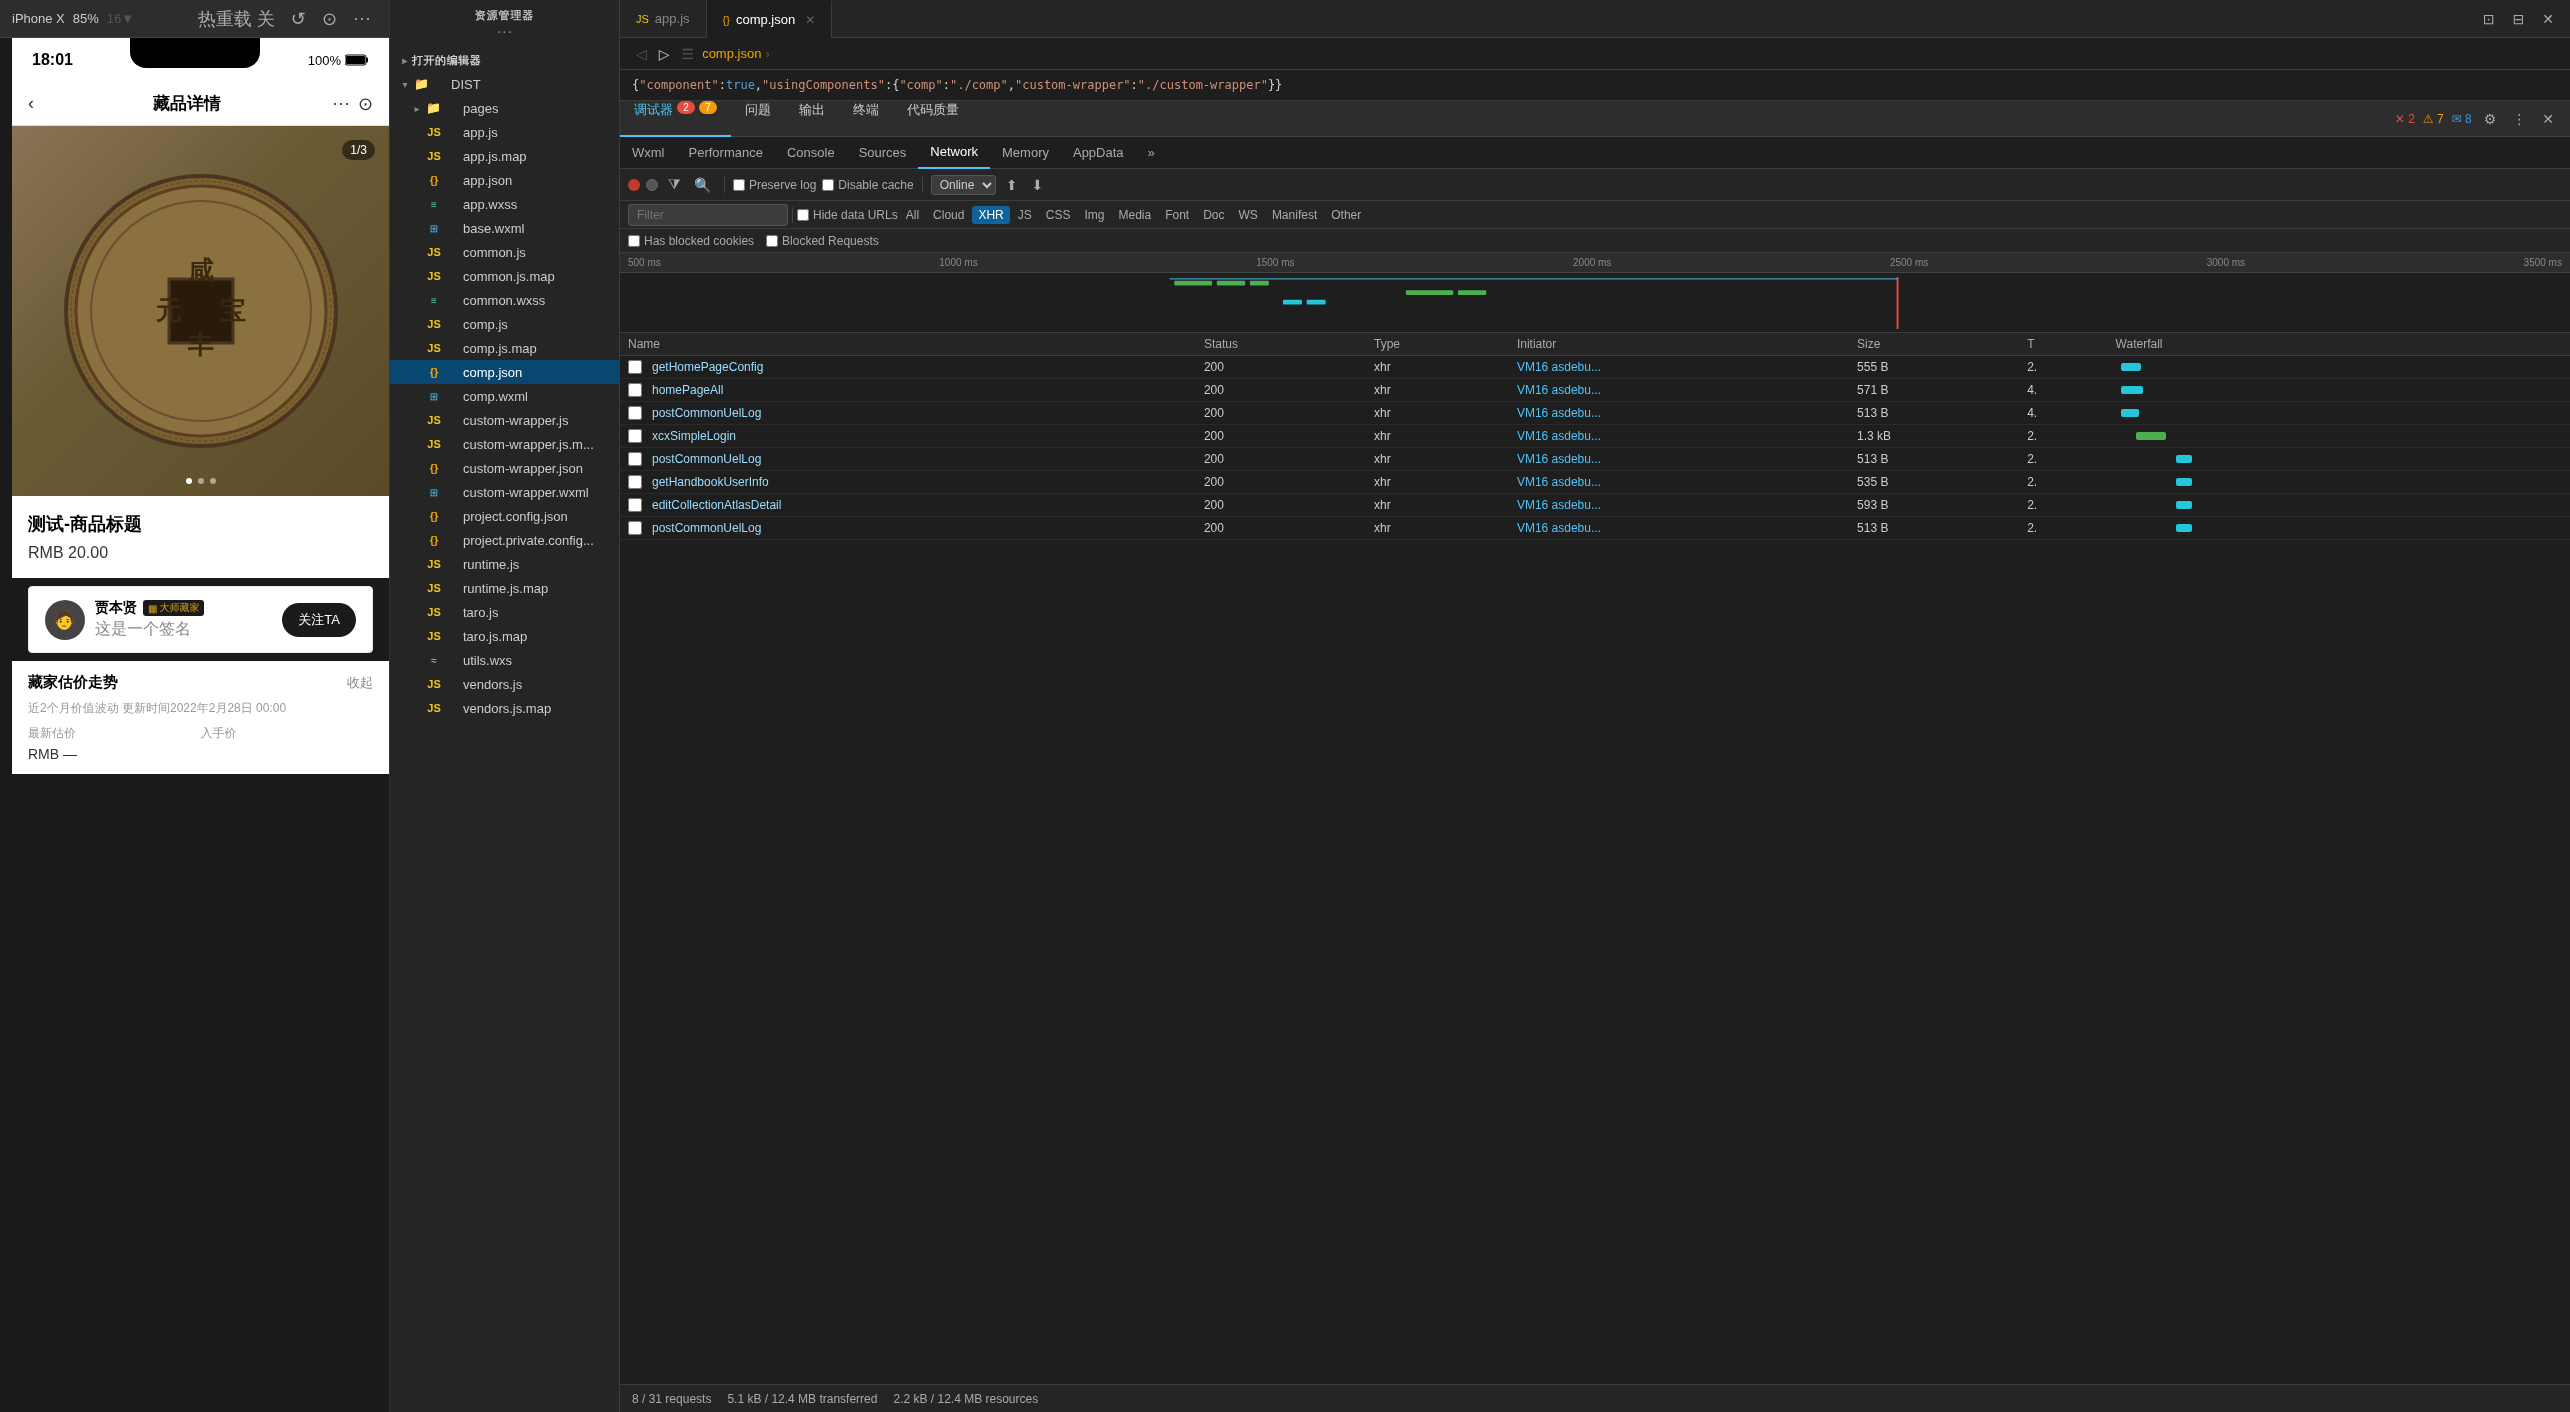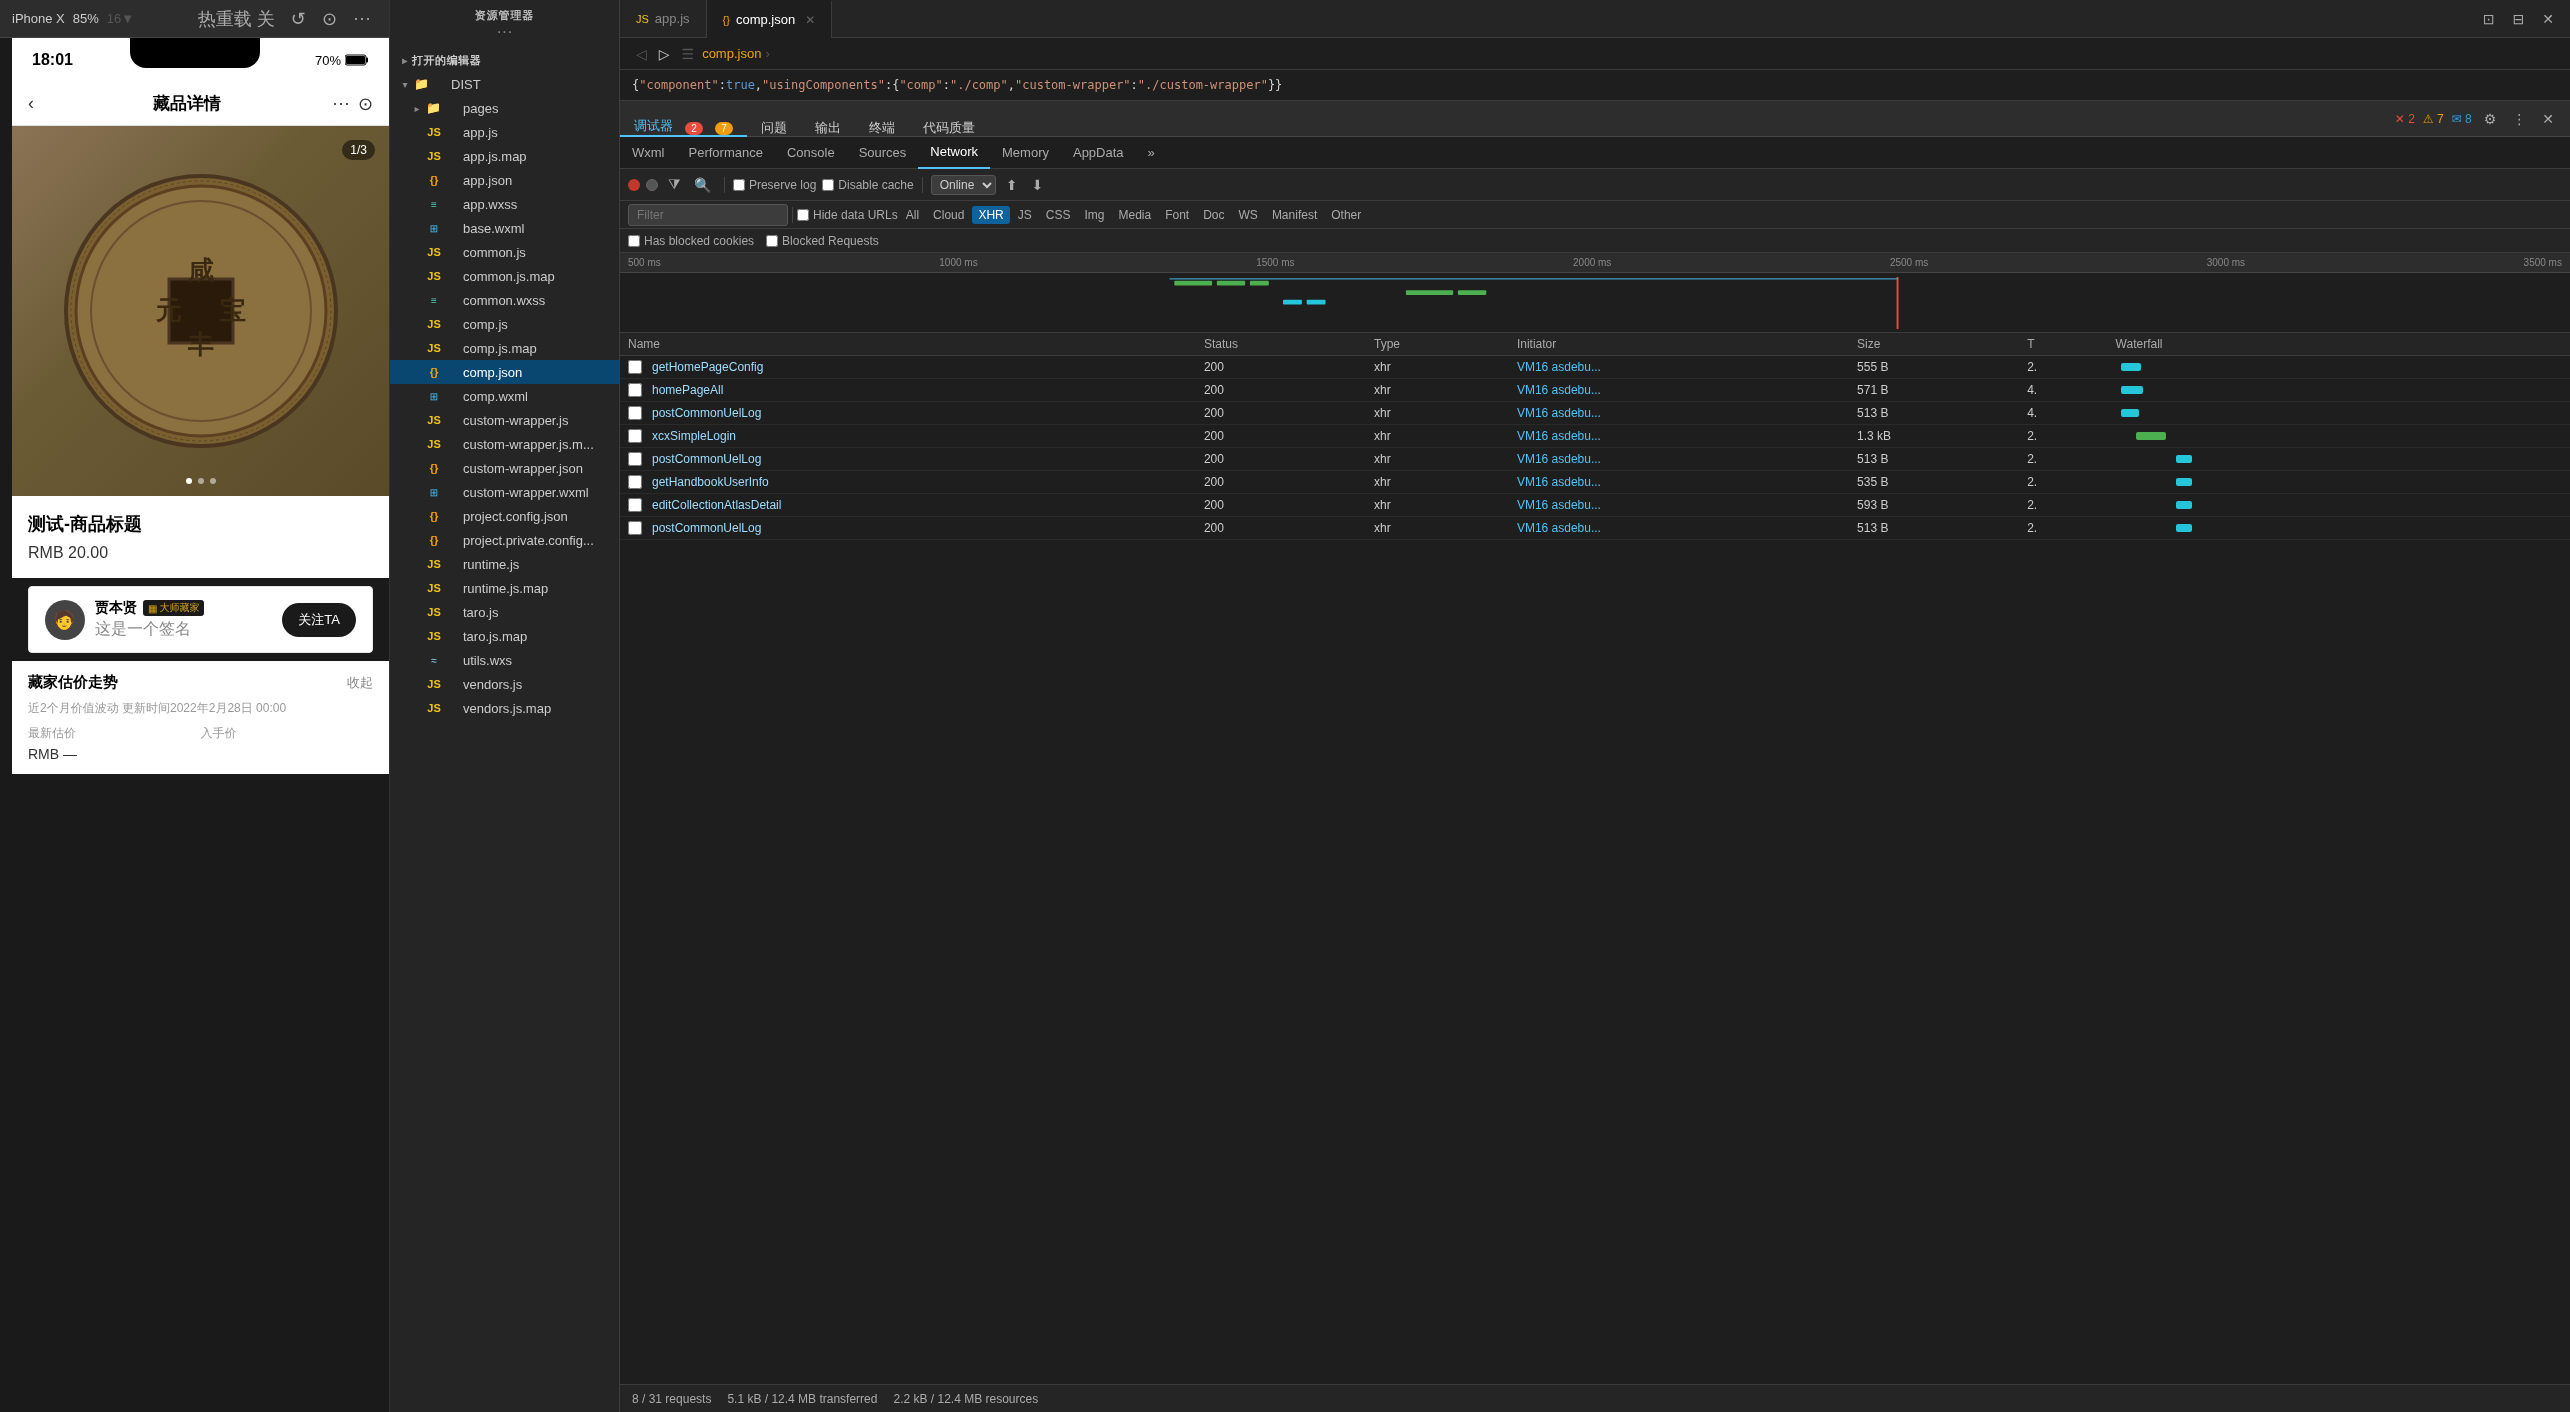--- a/index.html
+++ b/index.html
@@ -479,22 +479,22 @@
       height: 36px;
       display: flex;
       align-items: center;
       border-bottom: 1px solid #444;
       flex-shrink: 0;
     }
     .devtools-badge-tab {
       padding: 0 14px;
       height: 36px;
       display: flex;
-      align-items: flex-end;
-      gap: 12px;
+      align-items: flex-start;
+      gap: 4px;
       font-size: 13px;
       cursor: pointer;
       color: #ccc;
       position: relative;
     }
     .devtools-badge-tab.active {
       color: #4fc3f7;
       border-bottom: 2px solid #4fc3f7;
     }
     .badge-red {
@@ -734,21 +734,21 @@
       <button class="simulator-btn">···</button>
     </span>
   </div>
 
   <div class="phone-frame">
 
     <div class="status-bar">
       <span class="status-time">18:01</span>
       <div class="notch"></div>
       <div class="status-right">
-        <span>70%</span>
+        <span>100%</span>
         <svg width="24" height="12" viewBox="0 0 24 12">
           <rect x="0" y="1" width="21" height="10" rx="2" fill="none" stroke="#000" stroke-width="1"></rect>
           <rect x="21" y="3.5" width="2" height="5" rx="1" fill="#000"></rect>
           <rect x="1" y="2" width="19" height="8" rx="1" fill="#000"></rect>
         </svg>
       </div>
     </div>
 
     <div class="app-navbar">
       <button class="nav-btn nav-back">‹</button>

